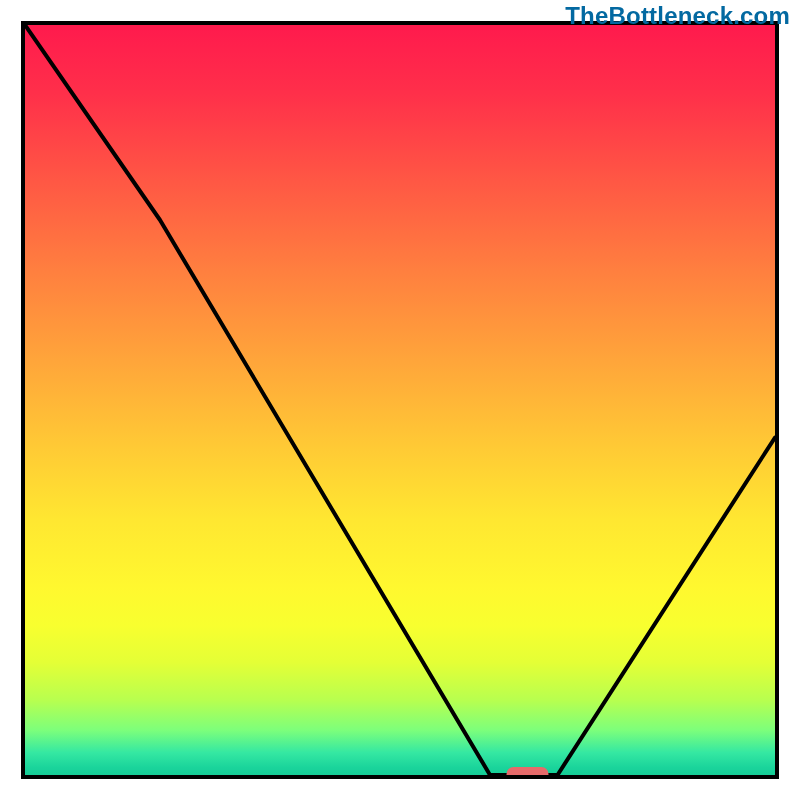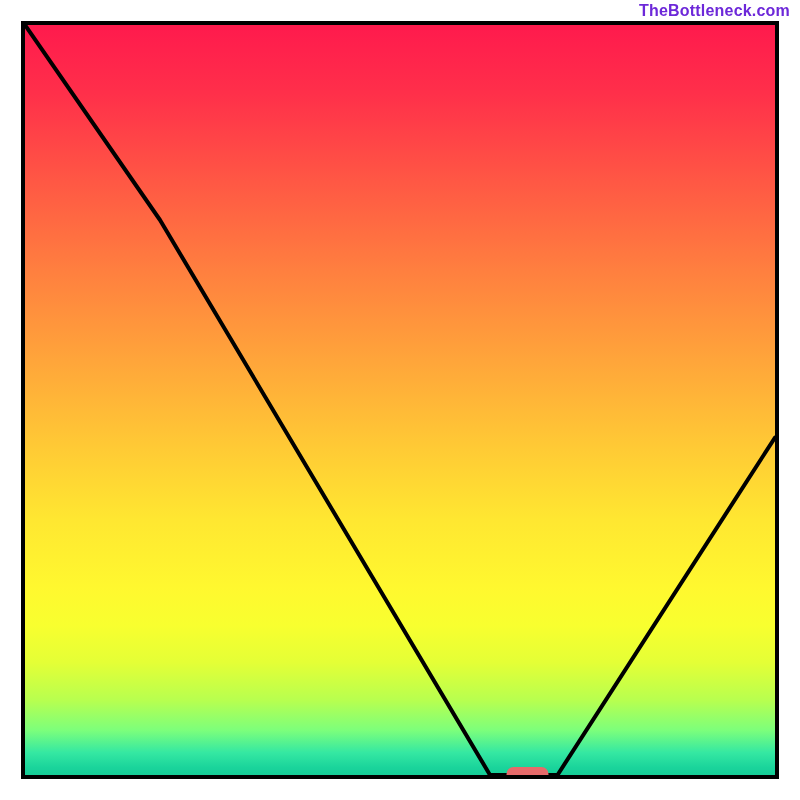--- a/index.html
+++ b/index.html
@@ -38,22 +38,22 @@
       #35e8a2 97%,
       #1ad49b 99%,
       #15cc96 100%
     );
     outline: 4px solid #000000;
   }
   .watermark {
     position: absolute;
     top: 2px;
     right: 10px;
-    font-size: 16px;
-    color: #6d28d9;
+    font-size: 24px;
+    color: #0369a1;
     font-weight: bold;
     letter-spacing: 0.2px;
     z-index: 10;
   }
   svg.curve {
     position: absolute;
     left: 0;
     top: 0;
     width: 100%;
     height: 100%;

